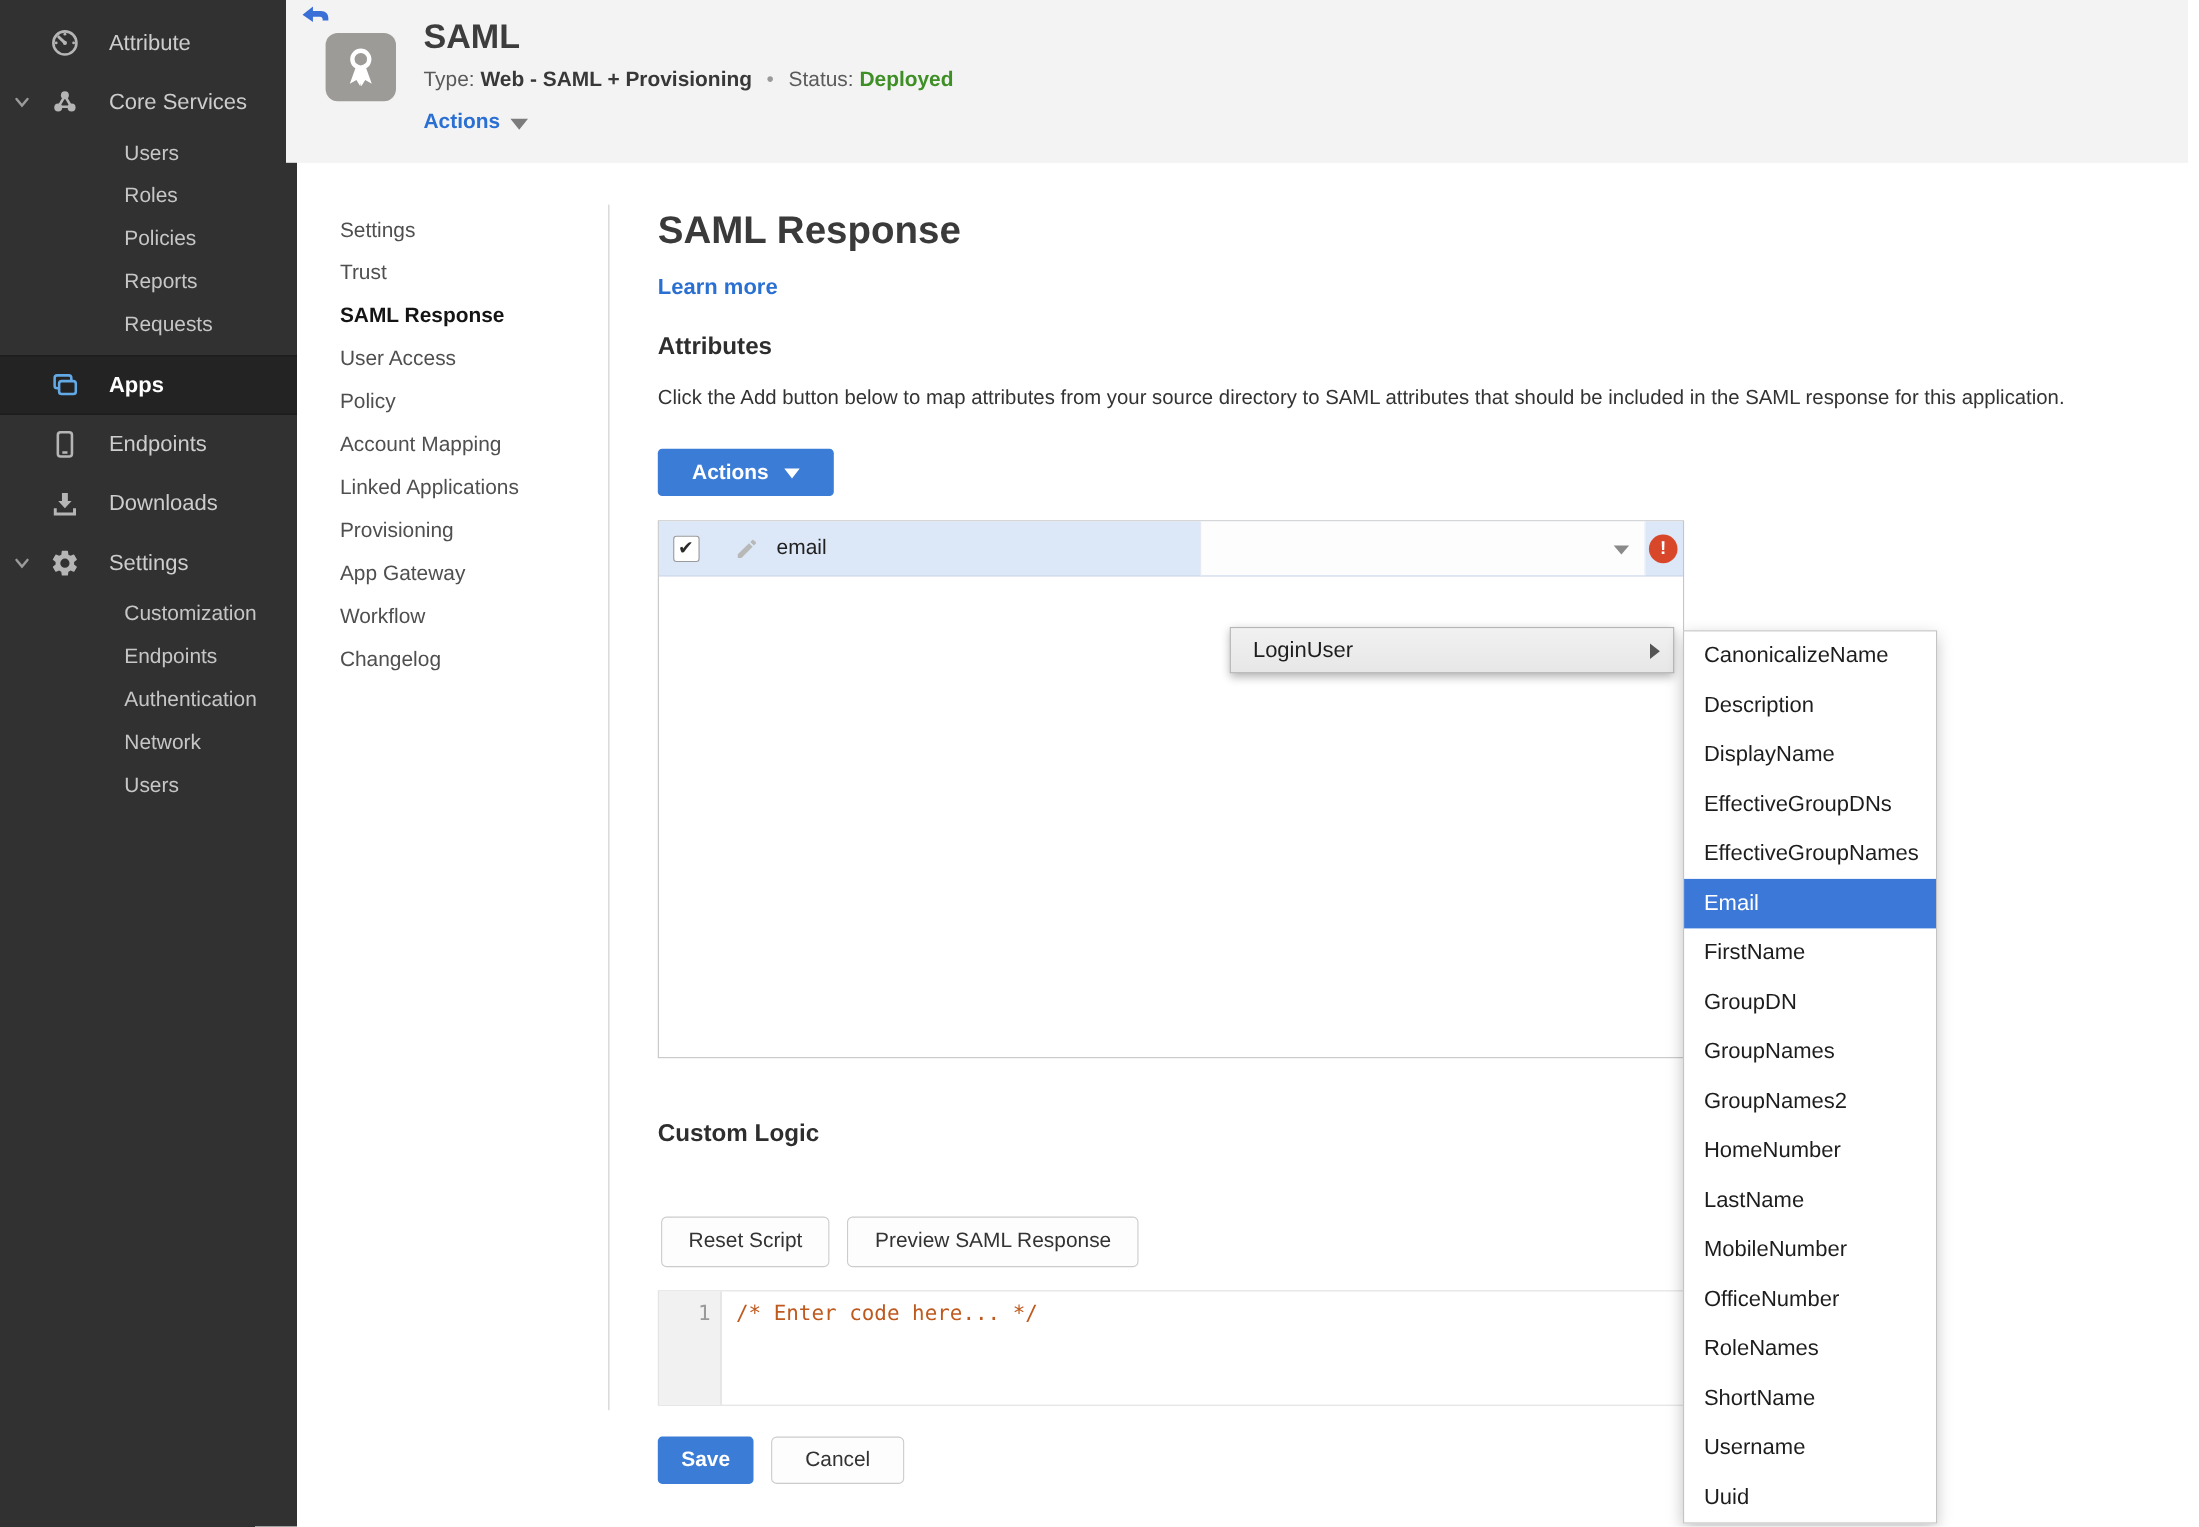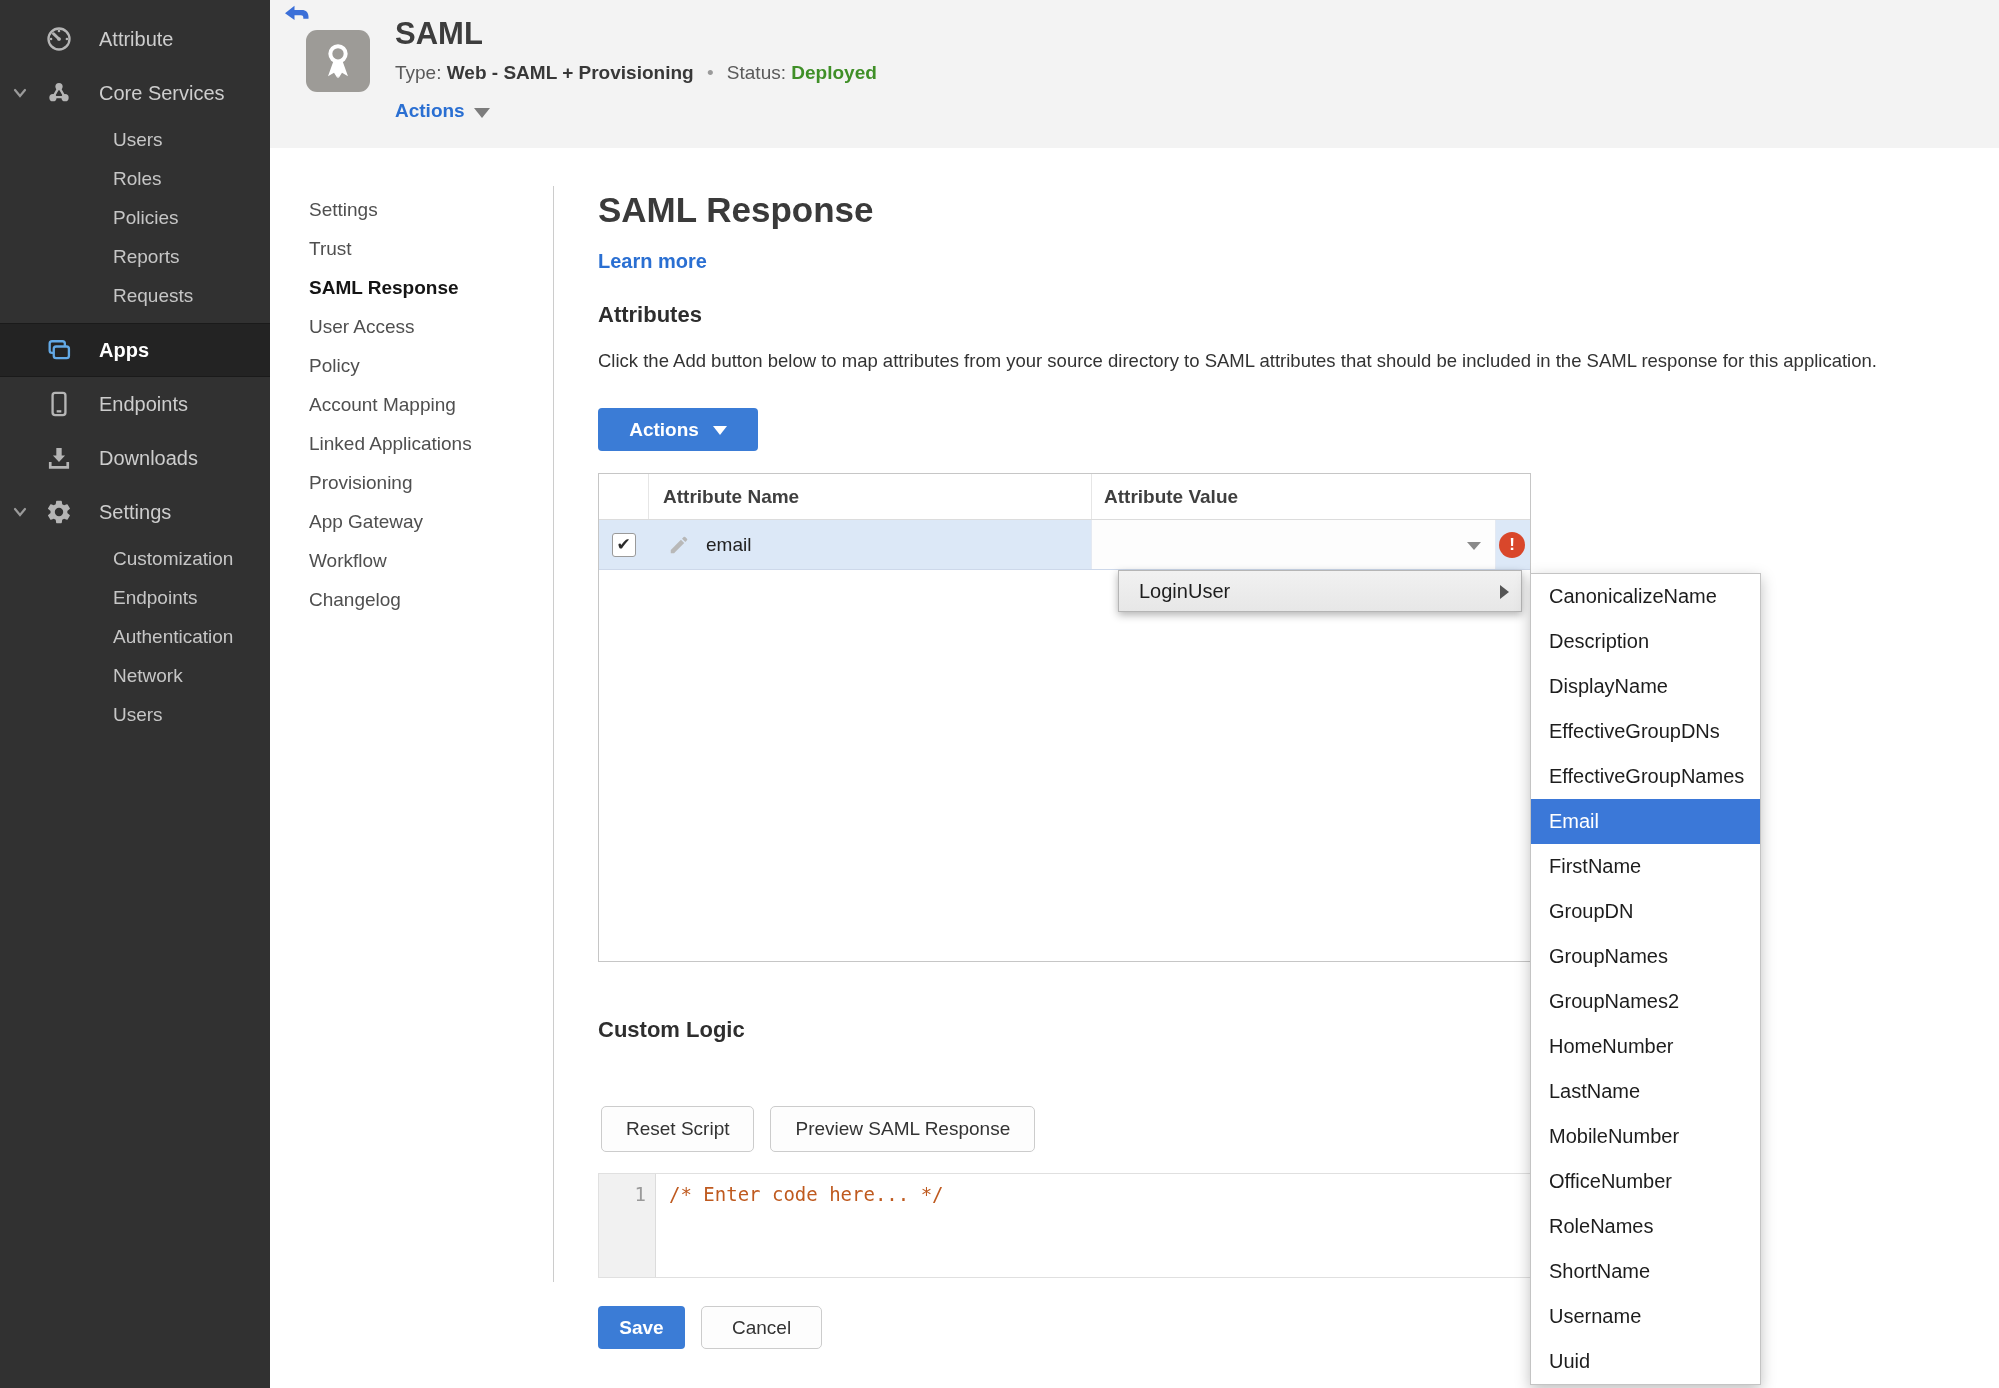--- a/index.html
+++ b/index.html
@@ -15,21 +15,21 @@
   .side-top { height:54px; font-size:20px; color:#cdcdcd; }
   .side-top .ic { width:28px; height:28px; margin-left:45px; flex:0 0 28px; }
   .side-top .lbl { margin-left:26px; }
   .side-sub { height:39px; padding-left:113px; font-size:19px; color:#c6c6c6; }
   .spacer8 { height:8px; }
   .side-row.active { background:#232323; border-top:1px solid #1a1a1a; border-bottom:1px solid #1a1a1a; }
   .side-row.active .lbl { color:#ffffff; font-weight:bold; }
   .chev { position:absolute; left:13px; top:50%; margin-top:-5px; width:14px; height:10px; }
 
   
-  .topbar { position:absolute; left:270px; top:0; width:1729px; height:148px; background:#f3f3f3; }
+  .topbar { position:absolute; left:260px; top:0; width:1729px; height:148px; background:#f3f3f3; }
   .back-btn { position:absolute; left:14px; top:4px; width:26px; height:20px; cursor:pointer; }
   .app-badge { position:absolute; left:36px; top:30px; width:64px; height:62px; background:#9d9b97; border-radius:11px;
                display:flex; align-items:center; justify-content:center; }
   .app-title { position:absolute; left:125px; top:16px; font-size:31px; font-weight:bold; color:#3d3d3d; }
   .app-meta { position:absolute; left:125px; top:62px; font-size:19px; color:#5a5a5a; }
   .app-meta b { color:#383838; }
   .app-meta .green { color:#3f8f27; font-weight:bold; }
   .app-meta .dot { color:#9a9a9a; padding:0 8px; }
   .hdr-actions { position:absolute; left:125px; top:100px; font-size:19px; font-weight:bold; color:#2a6fd2; cursor:pointer;
                  display:flex; align-items:center; }
@@ -287,25 +287,20 @@
 
     <h3 class="sec-head attr-head">Attributes</h3>
     <p class="attr-desc">Click the Add button below to map attributes from your source directory to SAML attributes that should be included in the SAML response for this application.</p>
 
     <button class="btn-blue actions-btn">
       <span>Actions</span>
       <span class="tri"></span>
     </button>
 
     <div class="grid">
-      <div class="grid-header">
-        <div class="gh-cell gh-check"></div>
-        <div class="gh-cell gh-name">Attribute Name</div>
-        <div class="gh-cell gh-value">Attribute Value</div>
-      </div>
       <div class="grid-row">
         <div class="gr-check">
           <span class="checkbox">✔</span>
         </div>
         <div class="gr-name">
           <svg class="pencil" viewBox="0 0 24 24">
             <path d="M3 17.4 V21 h3.6 L17.7 9.9 14.1 6.3 Z" fill="#b8b8b8"></path>
             <path d="M20.7 6.9a1.2 1.2 0 0 0 0-1.7 L18.8 3.3a1.2 1.2 0 0 0-1.7 0 L15.3 5.1 18.9 8.7 Z" fill="#b8b8b8"></path>
           </svg>
           <span class="nm">email</span>

